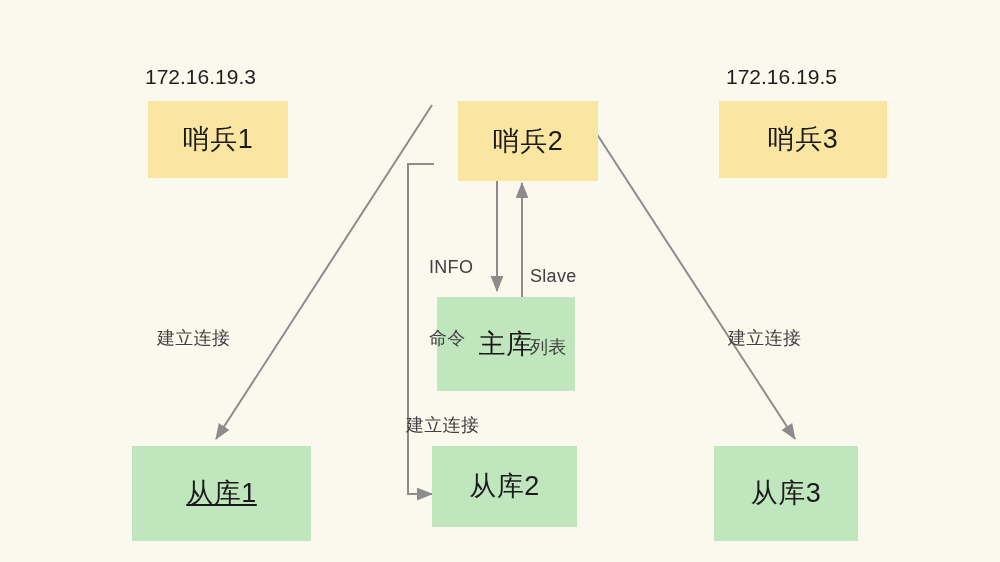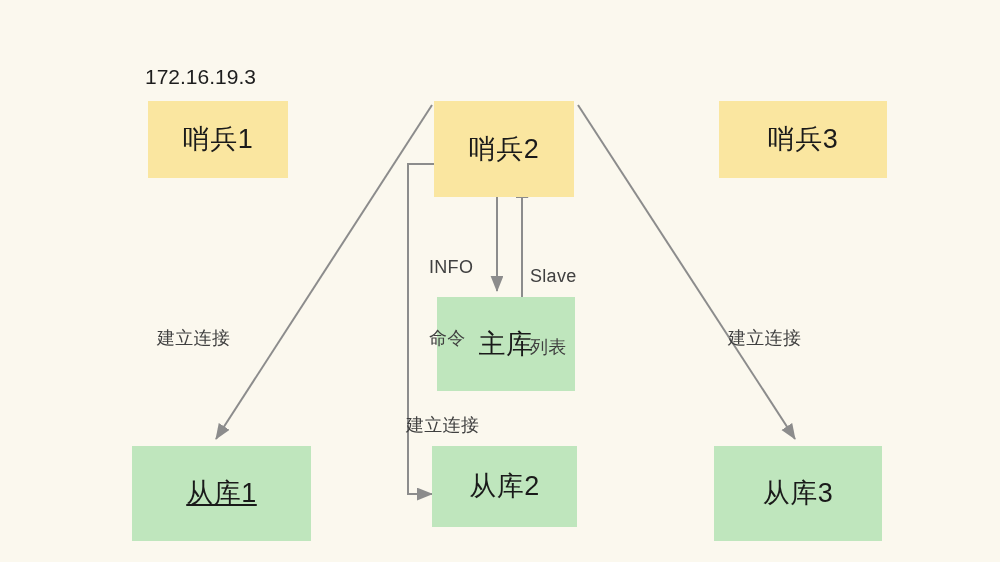--- a/index.html
+++ b/index.html
@@ -77,42 +77,43 @@
     <line x1="578" y1="86" x2="795" y2="420" stroke="#8c8c8c" stroke-width="2" marker-end="url(#arrowhead)"></line>
 
     <line x1="497" y1="160" x2="497" y2="272" stroke="#8c8c8c" stroke-width="2" marker-end="url(#arrowhead)"></line>
 
     <line x1="522" y1="278" x2="522" y2="164" stroke="#8c8c8c" stroke-width="2" marker-end="url(#arrowhead)"></line>
 
     <path d="M 434 145 L 408 145 L 408 475 L 432 475" fill="none" stroke="#8c8c8c" stroke-width="2" marker-end="url(#arrowhead)"></path>
   </svg>
 
   <div class="ip-label" style="left:145px; top:47px;">172.16.19.3</div>
+  <div class="ip-label" style="left:726px; top:47px;">172.16.19.5</div>
 
   <div class="node sentinel" style="left:148px; top:82px; width:140px; height:77px;">
     <span>哨兵1</span>
   </div>
-  <div class="node sentinel" style="left:434px; top:82px; width:140px; height:96px;">
+  <div class="node sentinel" style="left:458px; top:82px; width:140px; height:80px;">
     <span>哨兵2</span>
   </div>
   <div class="node sentinel" style="left:719px; top:82px; width:168px; height:77px;">
     <span>哨兵3</span>
   </div>
 
   <div class="node db" style="left:437px; top:278px; width:138px; height:94px;">
     <span>主库</span>
   </div>
 
   <div class="node db" style="left:132px; top:427px; width:179px; height:95px;text-decoration:underline;">
     <span>从库1</span>
   </div>
   <div class="node db" style="left:432px; top:427px; width:145px; height:81px;">
     <span>从库2</span>
   </div>
-  <div class="node db" style="left:714px; top:427px; width:168px; height:95px;">
+  <div class="node db" style="left:714px; top:427px; width:144px; height:95px;">
     <span>从库3</span>
   </div>
 
   <div class="edge-label" style="left:429px; top:189px;">
     <div>INFO</div>
     <div>命令</div>
   </div>
 
   <div class="edge-label" style="left:530px; top:198px;">
     <div>Slave</div>

